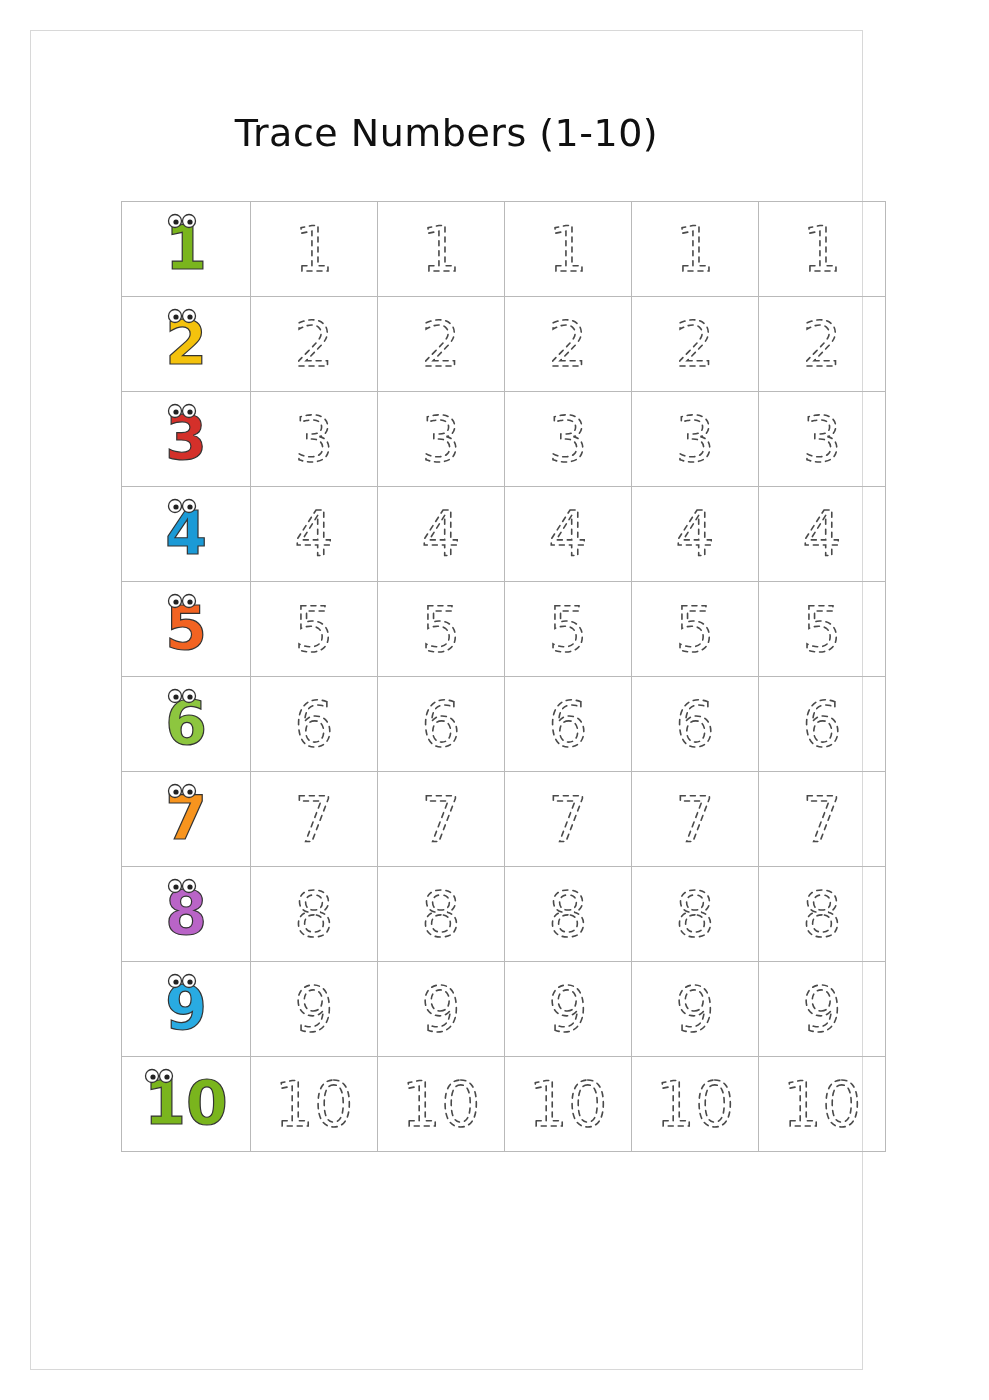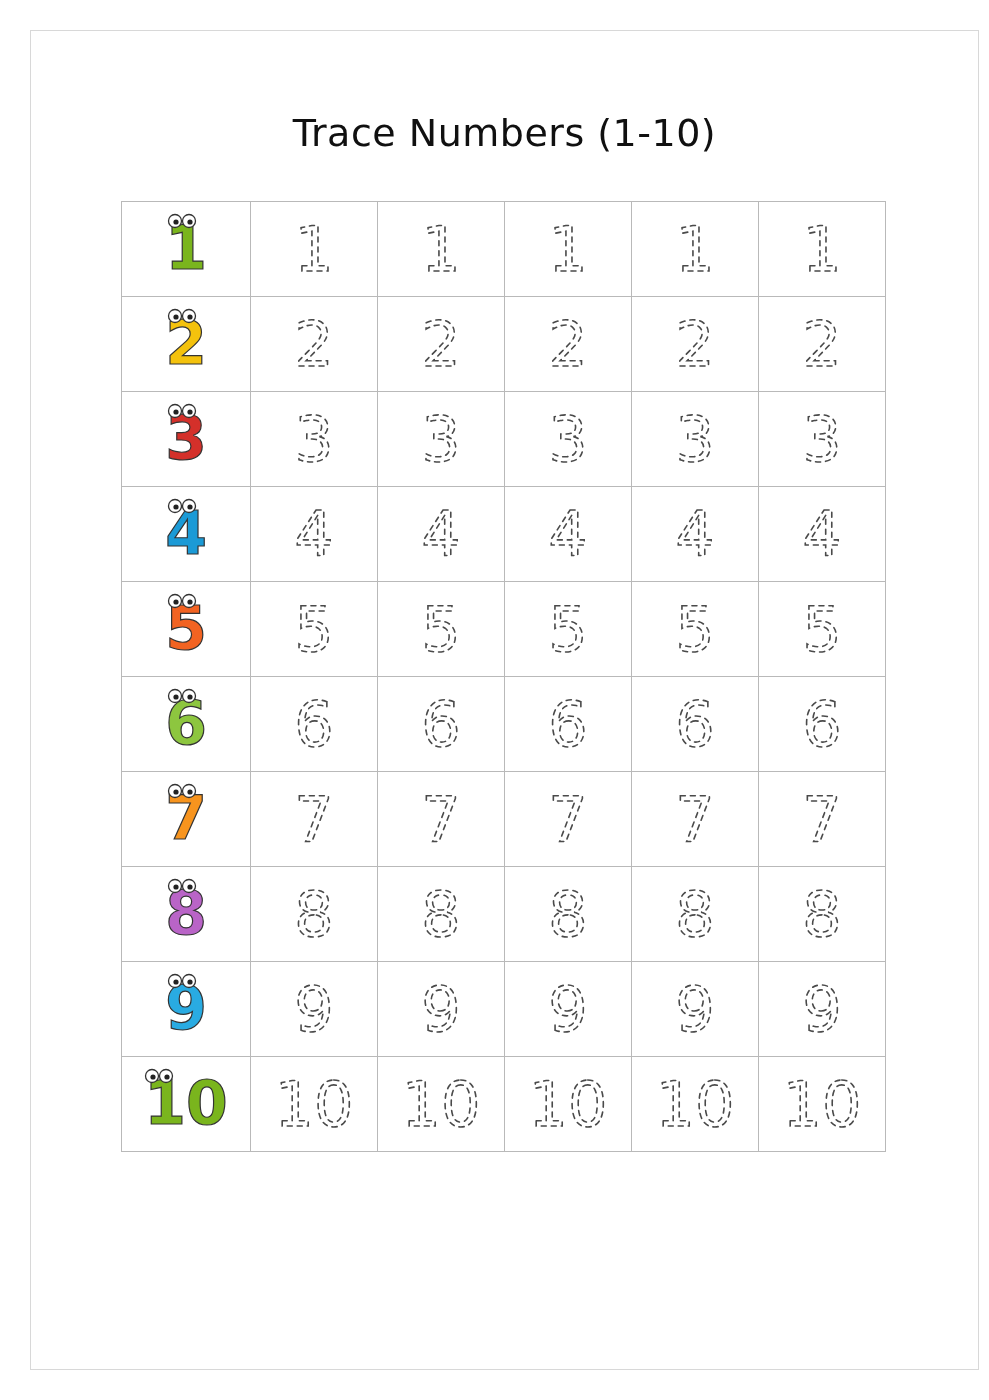--- a/index.html
+++ b/index.html
@@ -11,21 +11,21 @@
     width: 989px;
     height: 1400px;
     font-family: "DejaVu Sans", sans-serif;
     position: relative;
     overflow: hidden;
   }
   .page {
     position: absolute;
     left: 30px;
     top: 30px;
-    width: 949px;
+    width: 833px;
     height: 1340px;
     border: 1px solid #d8d8d8;
     box-sizing: border-box;
     background: #fff;
   }
   .worksheet-title {
     text-align: center;
     font-family: "DejaVu Sans", sans-serif;
     font-size: 38px;
     font-weight: 400;

